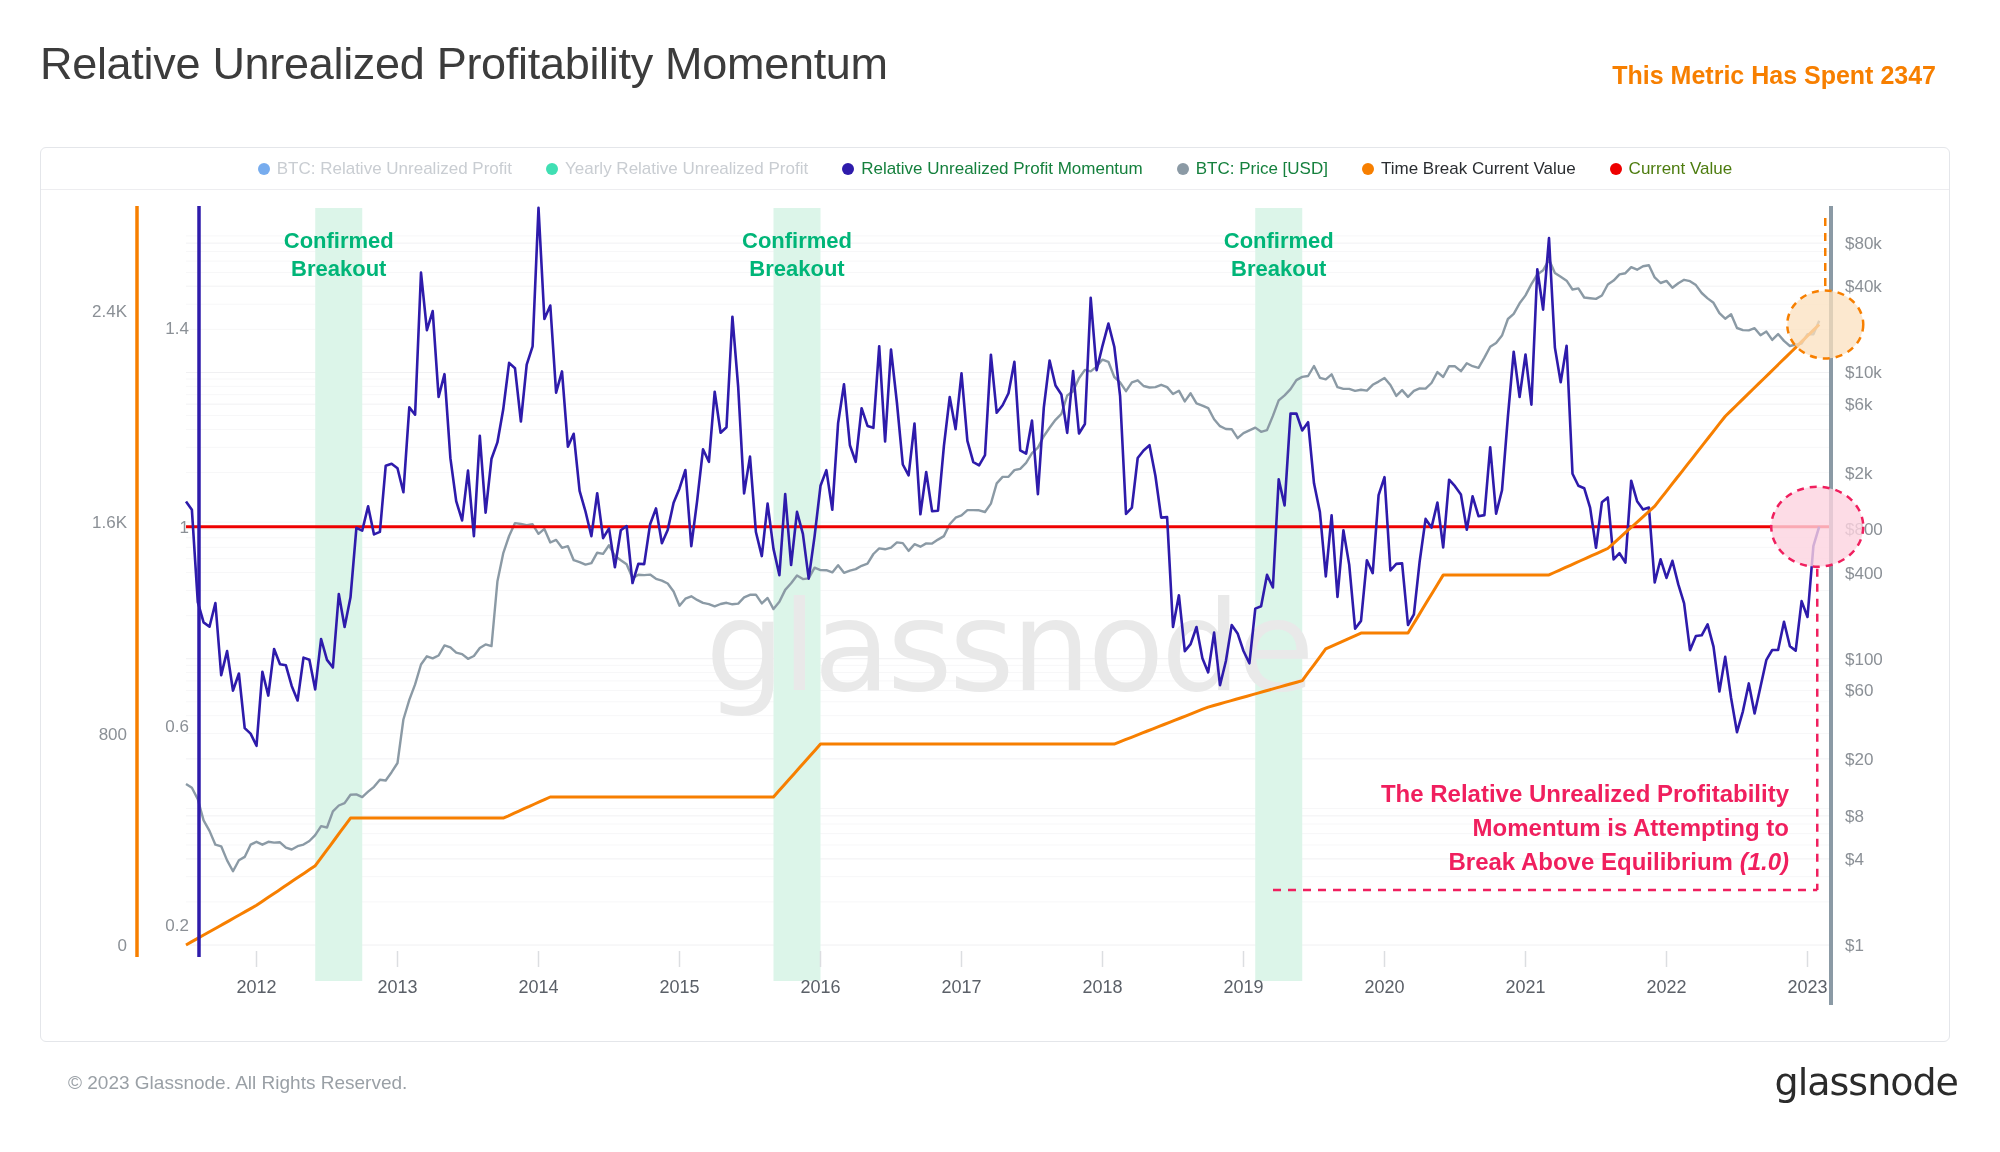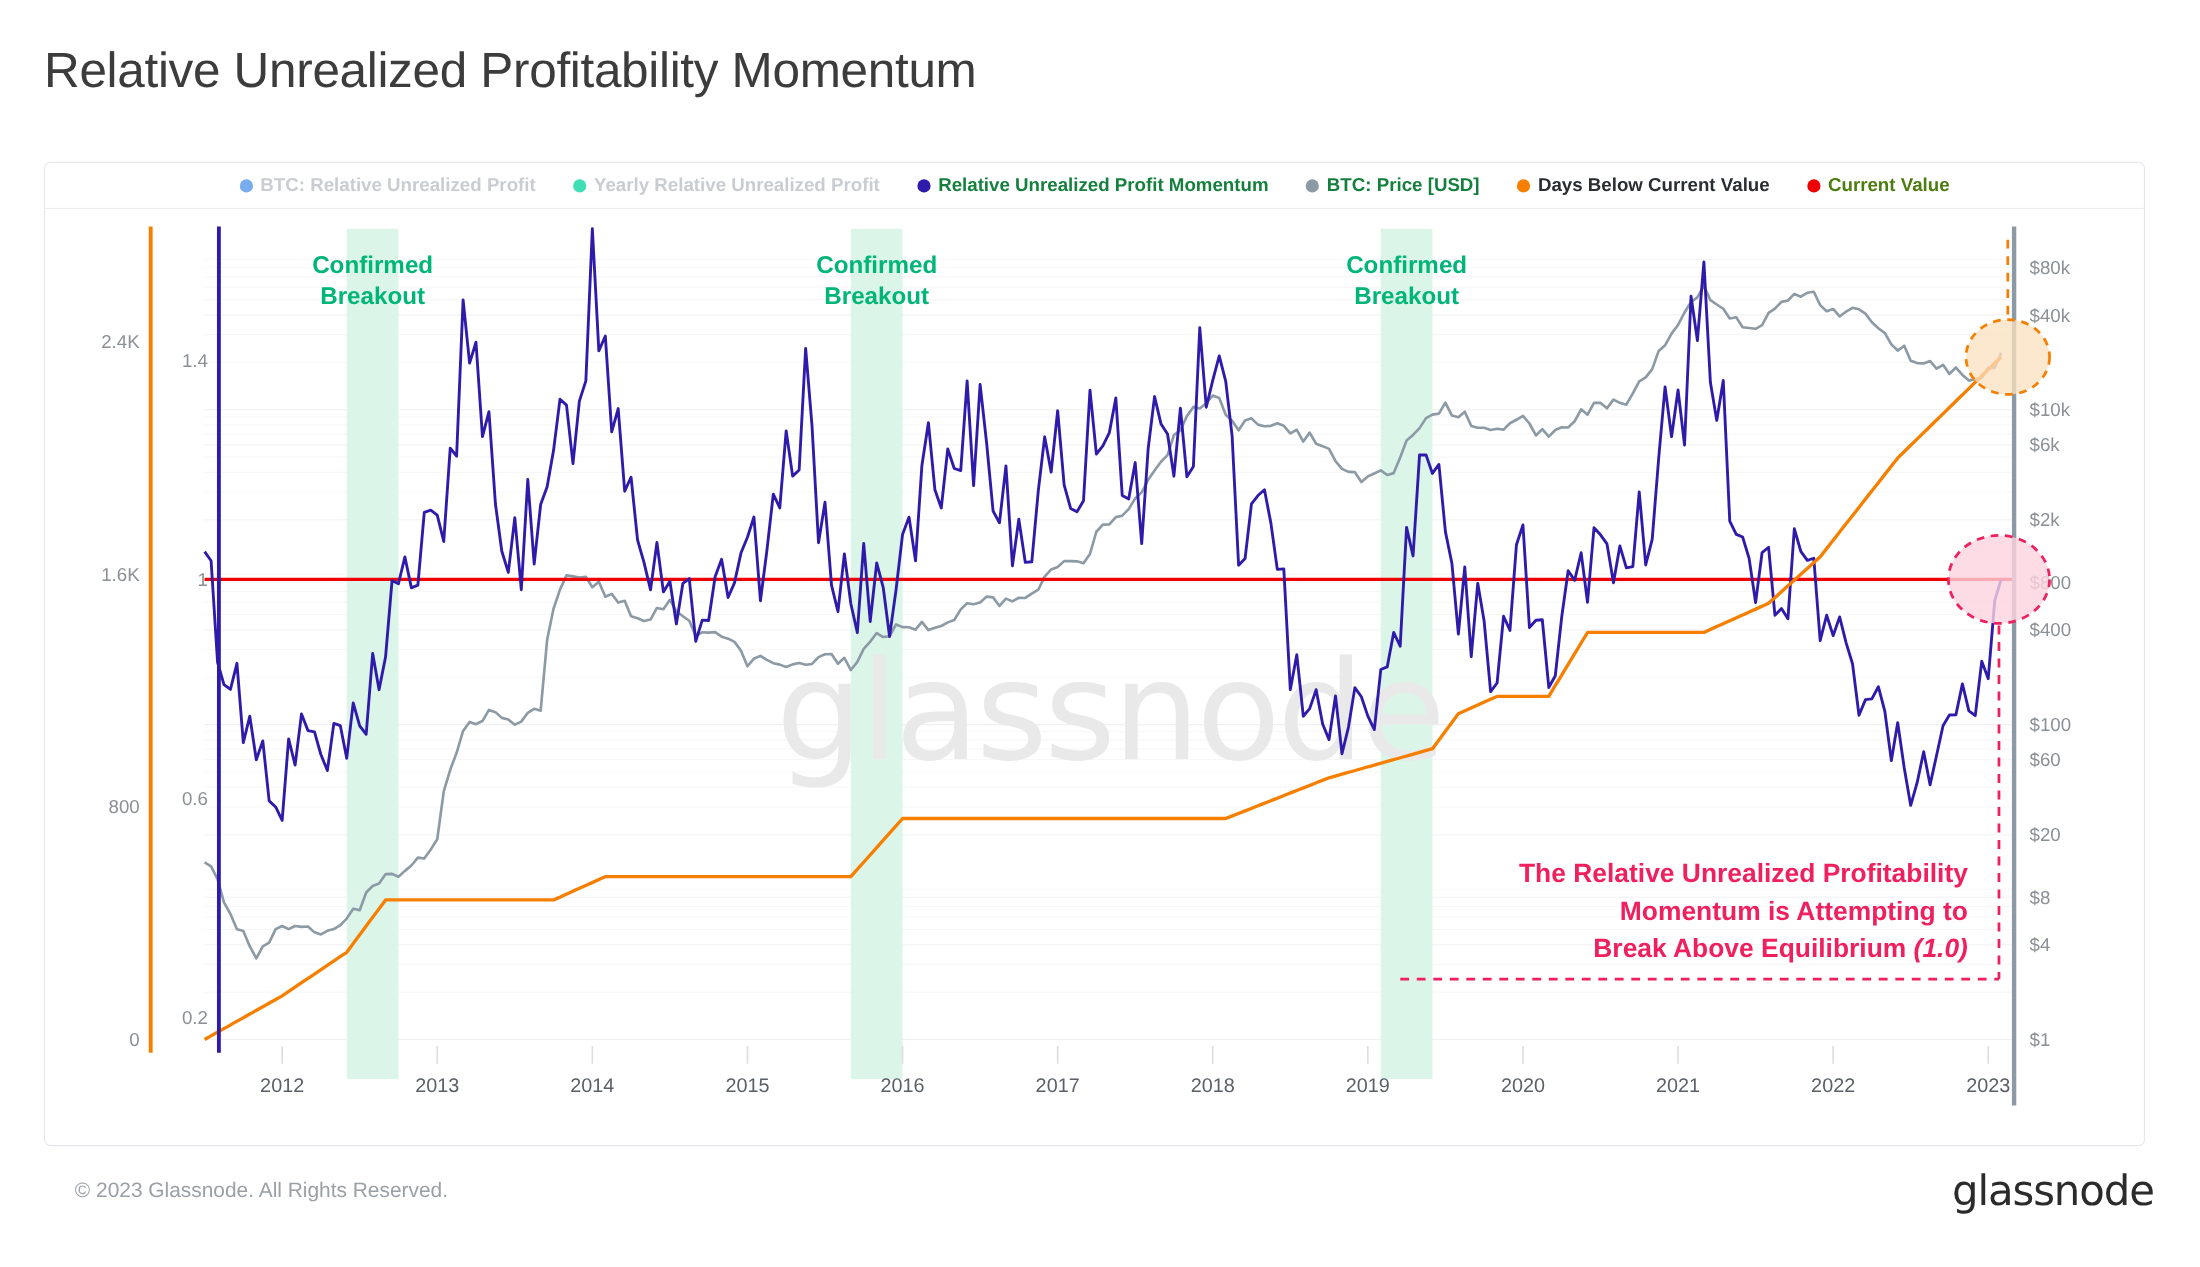--- a/index.html
+++ b/index.html
@@ -33,21 +33,20 @@
     position:absolute;left:40px;top:147px;
     width:1910px;height:895px;
     border:1px solid #e4e6ea;border-radius:6px;
     background:#fff;box-sizing:border-box;
   }
   .legend{
     position:absolute;left:0;top:0;width:100%;height:42px;
     display:flex;justify-content:center;gap:34px;
     border-bottom:1px solid #ededf0;
     box-sizing:border-box;
-    font-weight:bold;
   }
   .legend-item{display:flex;align-items:center;gap:7px;font-size:17px;white-space:nowrap;}
   .legend-dot{width:12px;height:12px;border-radius:50%;display:inline-block;flex:none;}
 
   
   .plot-wrap{position:absolute;left:0;top:42px;width:100%;height:852px;}
   svg.chart{display:block;width:1908px;height:852px;}
 
   
   .copyright{
@@ -67,20 +66,21 @@
   .wm{font-size:125px;fill:#e9e9e9;font-family:"DejaVu Sans",sans-serif;letter-spacing:-3px;}
 </style>
 </head>
 <body>
 
 <div class="page">
 
   <div class="title">Relative Unrealized Profitability Momentum</div>
 
   <div class="orange-note">
+    <div>This Metric Has Spent 2347</div>
   </div>
 
   <div class="card">
 
     <div class="legend" id="legend">
         <div class="legend-item">
           <span class="legend-dot" style="background: rgb(74, 144, 232); opacity: 0.75;"></span>
           <span style="color: rgb(201, 205, 210);">BTC: Relative Unrealized Profit</span>
         </div>
         <div class="legend-item">
@@ -90,21 +90,21 @@
         <div class="legend-item">
           <span class="legend-dot" style="background: rgb(46, 27, 171);"></span>
           <span style="color: #15803d;">Relative Unrealized Profit Momentum</span>
         </div>
         <div class="legend-item">
           <span class="legend-dot" style="background: rgb(139, 154, 165);"></span>
           <span style="color: #15803d;">BTC: Price [USD]</span>
         </div>
         <div class="legend-item">
           <span class="legend-dot" style="background: rgb(247, 127, 0);"></span>
-          <span style="color: rgb(42, 45, 49);">Days Below Current Value</span>
+          <span style="color: rgb(42, 45, 49);">Time Break Current Value</span>
         </div>
         <div class="legend-item">
           <span class="legend-dot" style="background: rgb(238, 0, 0);"></span>
           <span style="color: #4d7c0f;">Current Value</span>
         </div>
       </div>
 
     <div class="plot-wrap">
       <svg class="chart" id="chart-svg" viewBox="0 0 1908 852" preserveAspectRatio="none">
           <line x1="145" x2="1790" y1="53.204523944306516" y2="53.204523944306516" stroke="#f0f0f2" stroke-width="1"></line>

